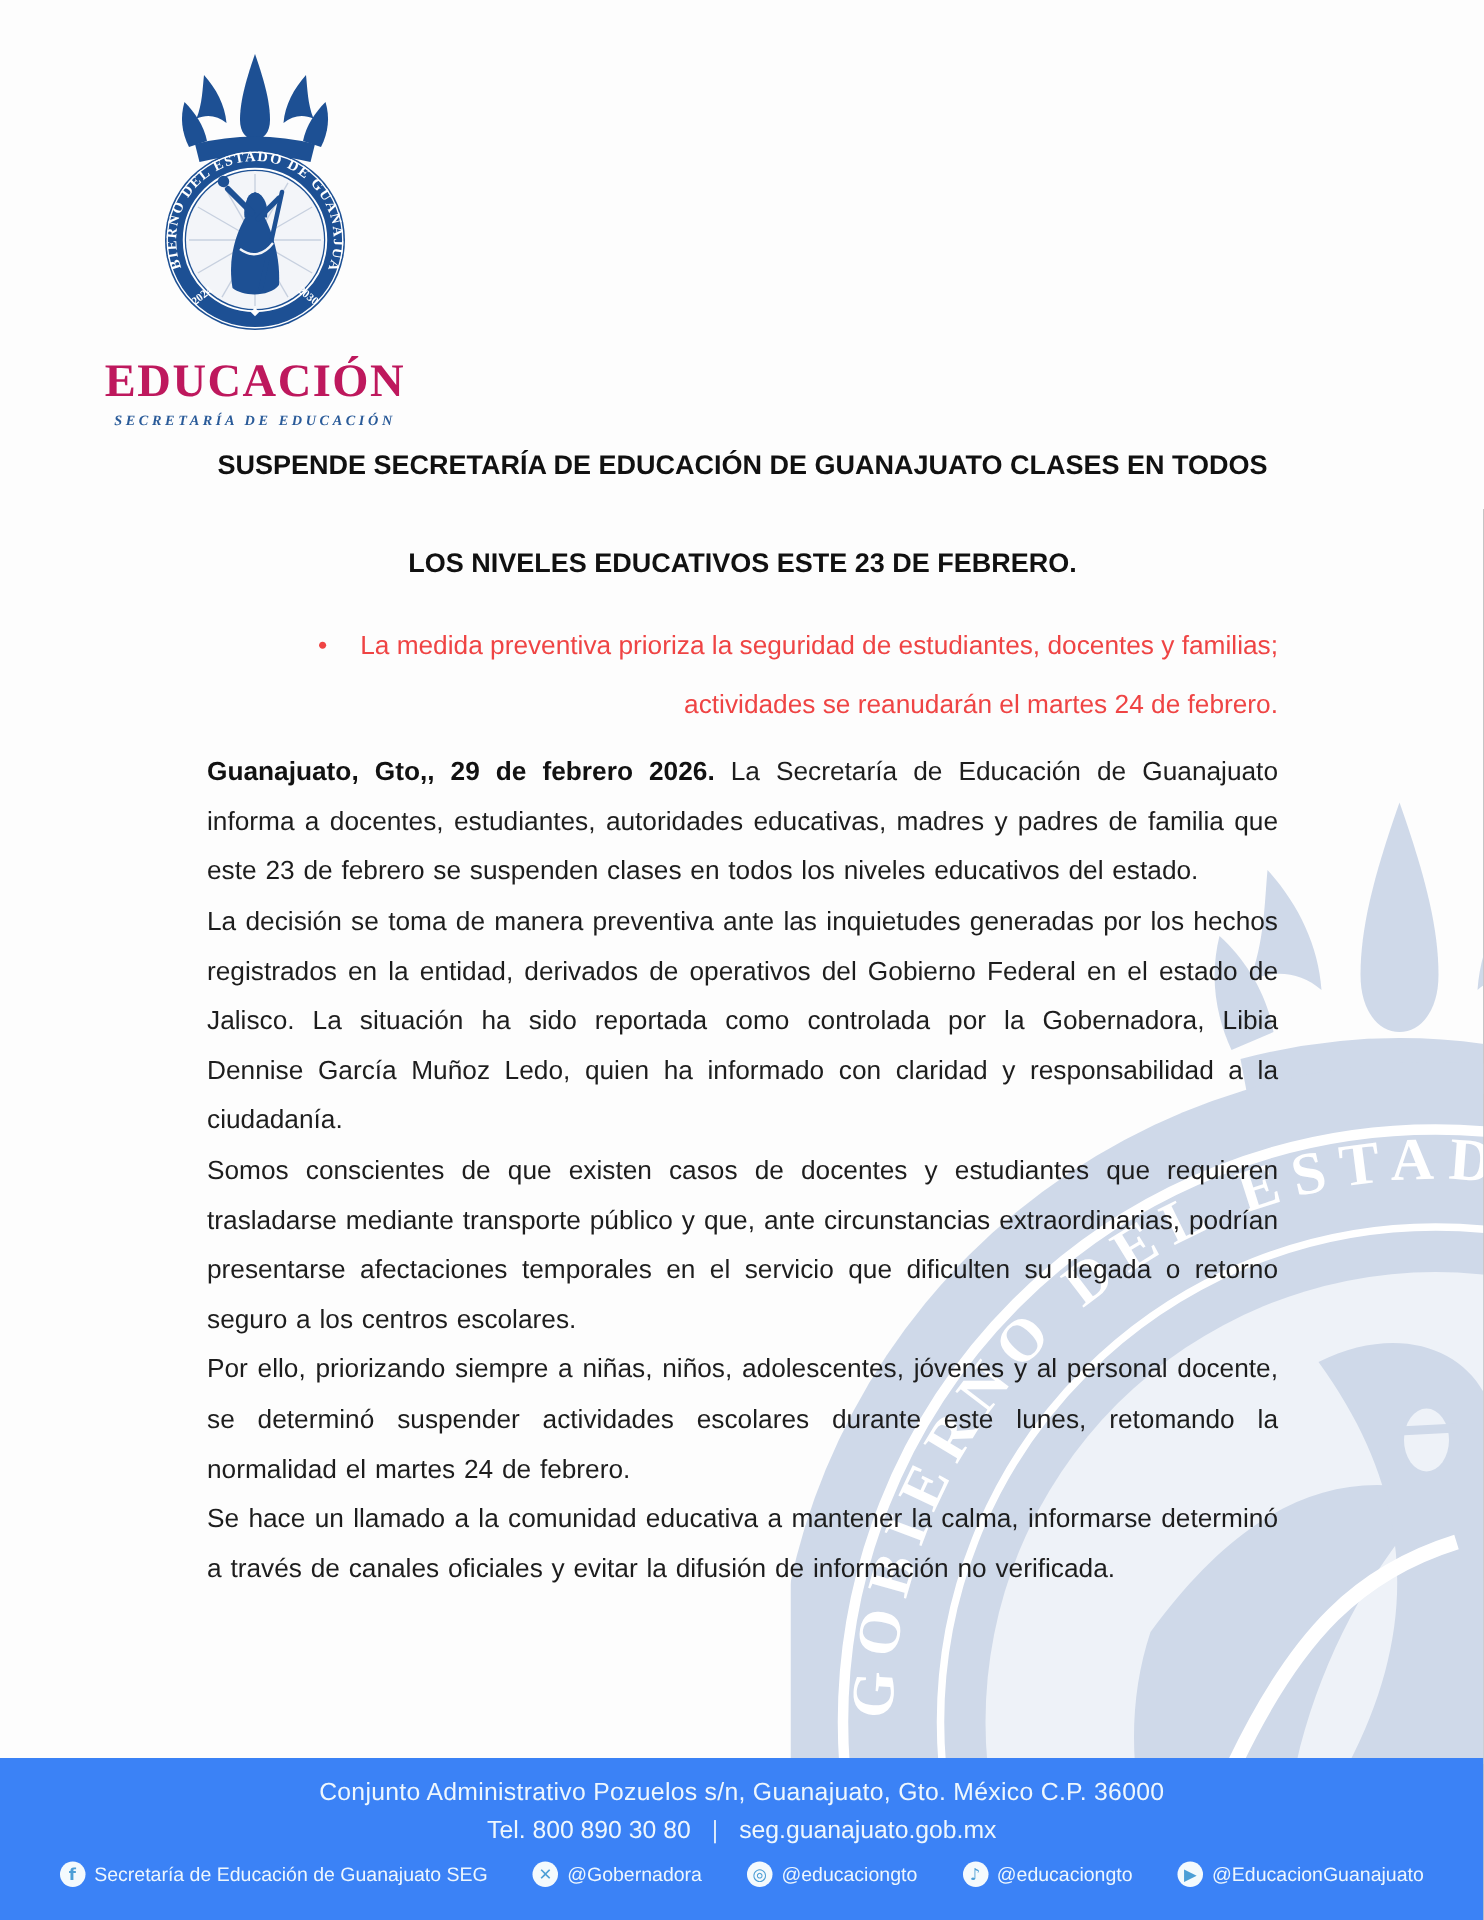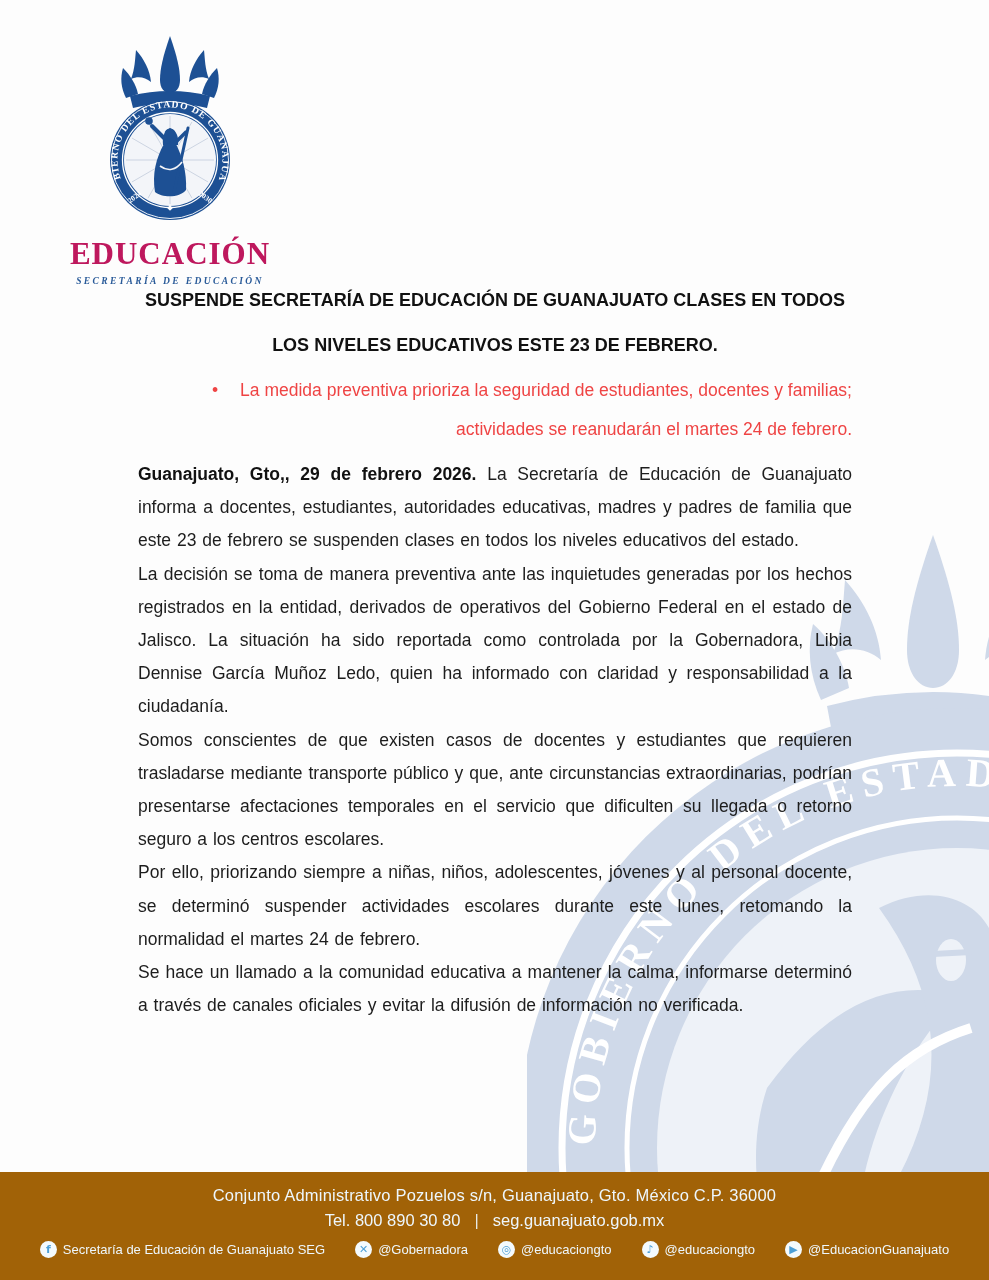--- a/index.html
+++ b/index.html
@@ -17,34 +17,34 @@
     font-family:"Liberation Serif",serif;font-weight:bold;font-size:31px;
     color:#be185d;letter-spacing:1px;line-height:1.05;margin-top:14px;
   }
   .logo-subtitle{
     font-family:"Liberation Serif",serif;font-weight:bold;font-size:9.5px;
     color:#2a5b99;letter-spacing:2.4px;margin-top:5px;font-style:italic;
   }
   
   .content{position:absolute;top:278px;left:138px;width:714px;z-index:2;color:#1f1f1f;}
   .doc-title{
-    font-size:18px;font-weight:bold;text-align:center;line-height:45px;
+    font-size:18px;font-weight:bold;text-align:center;line-height:65px;
     color:#111;margin:0;
   }
   .bullet-block{margin:3px 0 0 0;text-align:right;font-size:17.5px;line-height:39px;color:#ef4444;}
   .bullet-dot{display:inline;padding-right:22px;}
   .paragraphs{margin-top:9px;}
   .paragraphs p{
     margin:0;font-size:17.5px;line-height:33.2px;text-align:justify;
     color:#1d1d1d;word-spacing:1px;
   }
   .paragraphs p b{color:#111;}
   
   .footer{
-    position:absolute;left:0;bottom:0;width:100%;height:108px;background:#a16207;
+    position:absolute;left:0;bottom:0;width:100%;height:108px;background:#3b82f6;
     z-index:3;color:#eef7fd;text-align:center;
   }
   .footer-address{font-size:16.5px;margin-top:14px;letter-spacing:.2px;}
   .footer-contact{font-size:16.5px;margin-top:6px;}
   .footer-contact .sep{padding:0 14px;opacity:.9;}
   .social-row{
     display:flex;justify-content:center;align-items:center;gap:30px;
     margin-top:11px;font-size:13px;
   }
   .social-item{display:flex;align-items:center;gap:6px;white-space:nowrap;}

